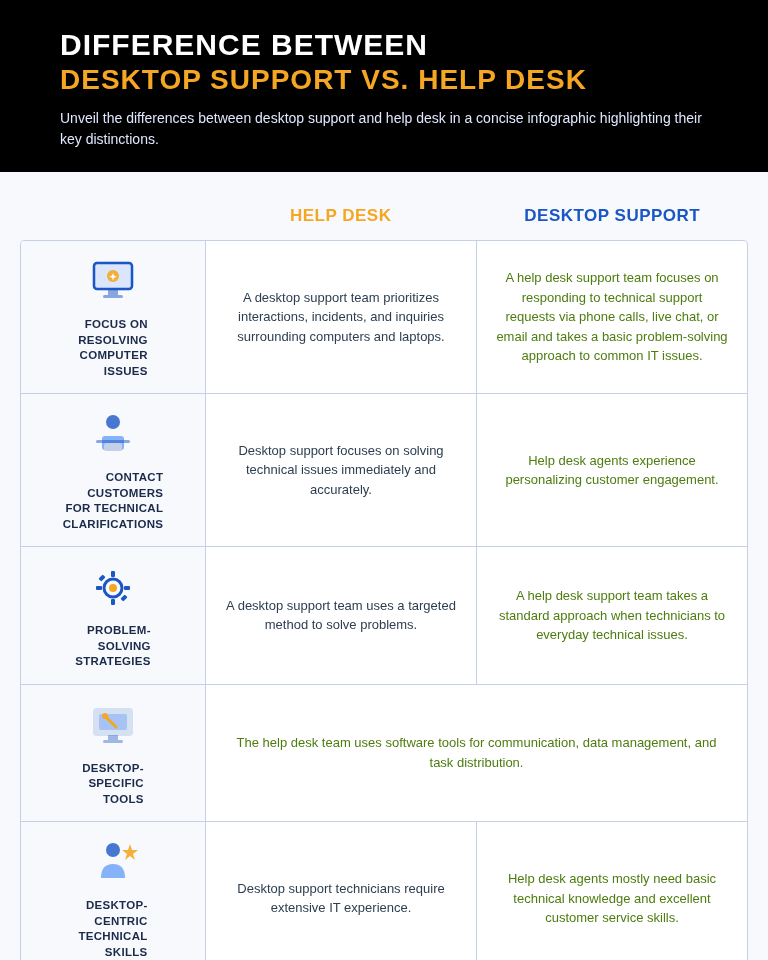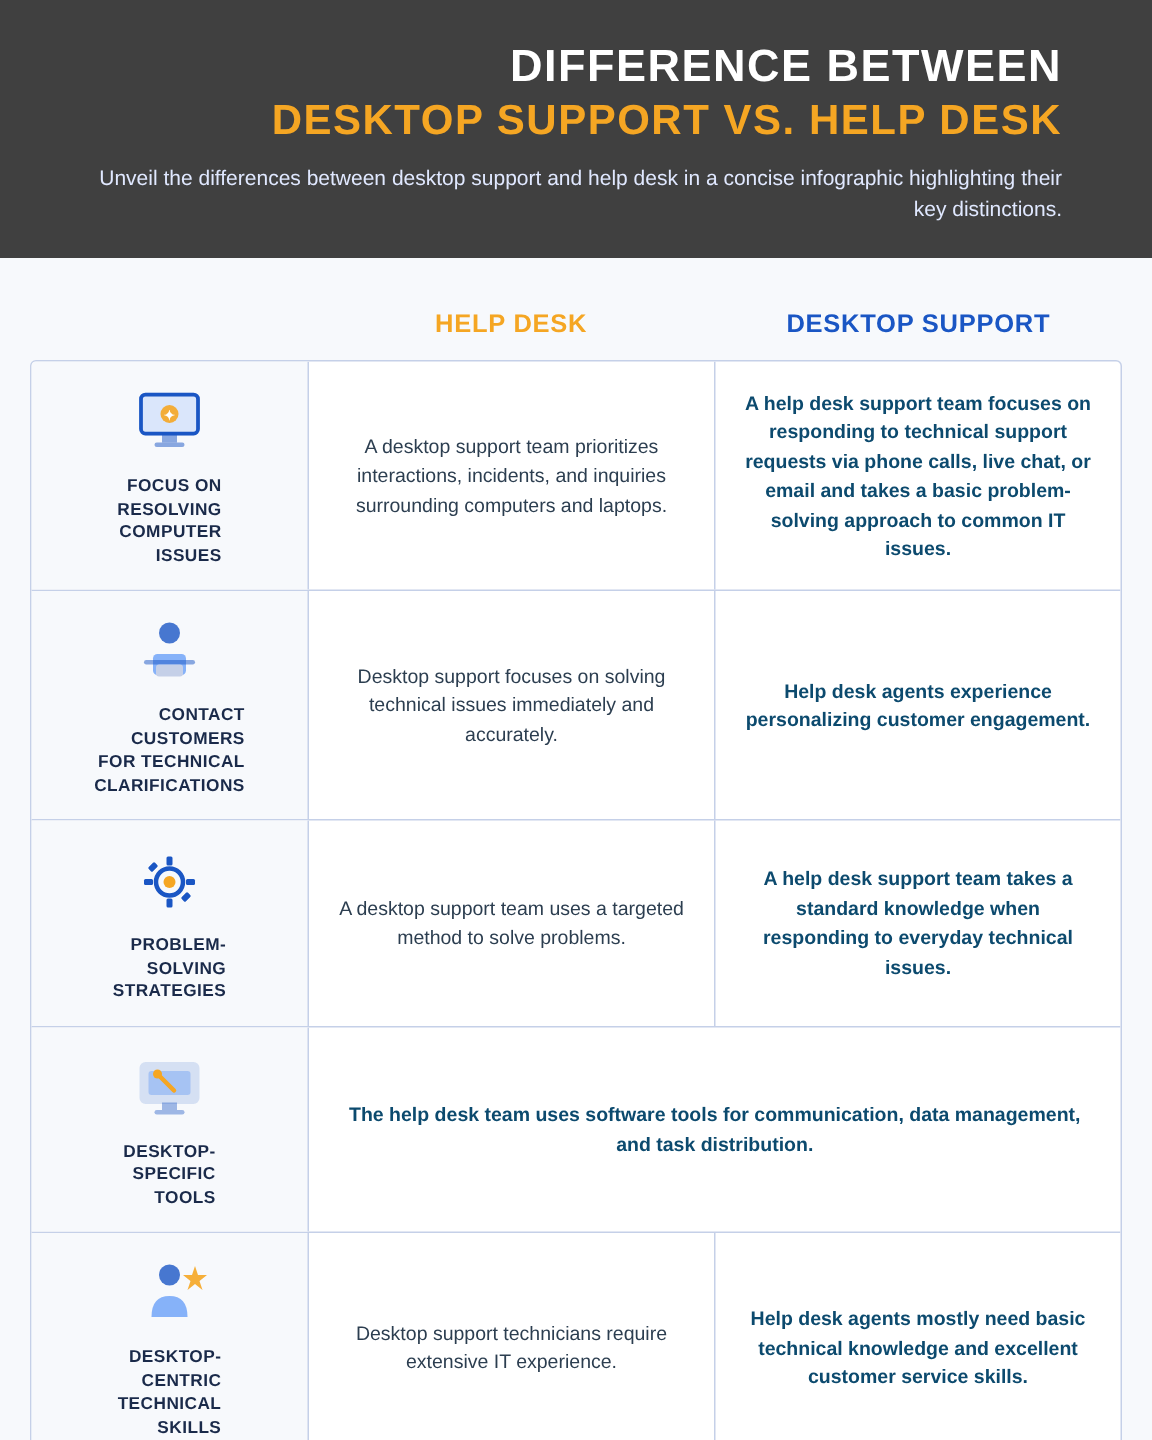--- a/index.html
+++ b/index.html
@@ -5,22 +5,22 @@
     * { box-sizing: border-box; margin: 0; padding: 0; }
     body {
       width: 768px;
       min-height: 960px;
       font-family: 'Arial', sans-serif;
       background: #ffffff;
     }
 
     
     .header {
-      background: #404040;
-      text-align: right;
+      background: #000000;
+      text-align: left;
       padding: 28px 60px 22px;
     }
     .header-title-line1 {
       font-size: 30px;
       font-weight: 900;
       color: #ffffff;
       letter-spacing: 1px;
       text-transform: uppercase;
     }
     .header-title-line2 {
@@ -123,23 +123,22 @@
       line-height: 1.5;
     }
     .cell-helpdesk {
       flex: 1;
       display: flex;
       align-items: center;
       justify-content: center;
       padding: 16px 18px;
       text-align: center;
       font-size: 13px;
-      color: #0c4a6e;
+      color: #4d7c0f;
       line-height: 1.5;
-      font-weight: bold;
     }
 
     
     svg { overflow: visible; }
   </style>
 </head>
 <body>
 
 <div class="header">
   <div class="header-title-line1">DIFFERENCE BETWEEN</div>
@@ -206,21 +205,21 @@
             <rect x="10" y="25" width="6" height="4" rx="1" fill="#1a56c4"></rect>
             <rect x="38" y="25" width="6" height="4" rx="1" fill="#1a56c4"></rect>
 
             <rect x="14" y="14" width="4" height="6" rx="1" fill="#1a56c4" transform="rotate(45 16 17)"></rect>
             <rect x="36" y="34" width="4" height="6" rx="1" fill="#1a56c4" transform="rotate(45 38 37)"></rect>
           </svg>
         </div>
         <div class="label-text">PROBLEM-<br>SOLVING<br>STRATEGIES</div>
       </div>
       <div class="cell-desktop">A desktop support team uses a targeted method to solve problems.</div>
-      <div class="cell-helpdesk">A help desk support team takes a standard knowledge when responding to everyday technical issues.</div>
+      <div class="cell-helpdesk">A help desk support team takes a standard approach when technicians to everyday technical issues.</div>
     </div>
 
     <div class="row">
       <div class="cell-label">
         <div class="icon-area">
           <svg width="54" height="54" viewBox="0 0 54 54">
 
             <rect x="8" y="10" width="38" height="26" rx="3" fill="#1a56c4" opacity="0.15" stroke="#1a56c4" stroke-width="2"></rect>
             <rect x="22" y="36" width="10" height="5" fill="#1a56c4" opacity="0.4"></rect>
             <rect x="17" y="41" width="20" height="3" rx="1.5" fill="#1a56c4" opacity="0.4"></rect>

